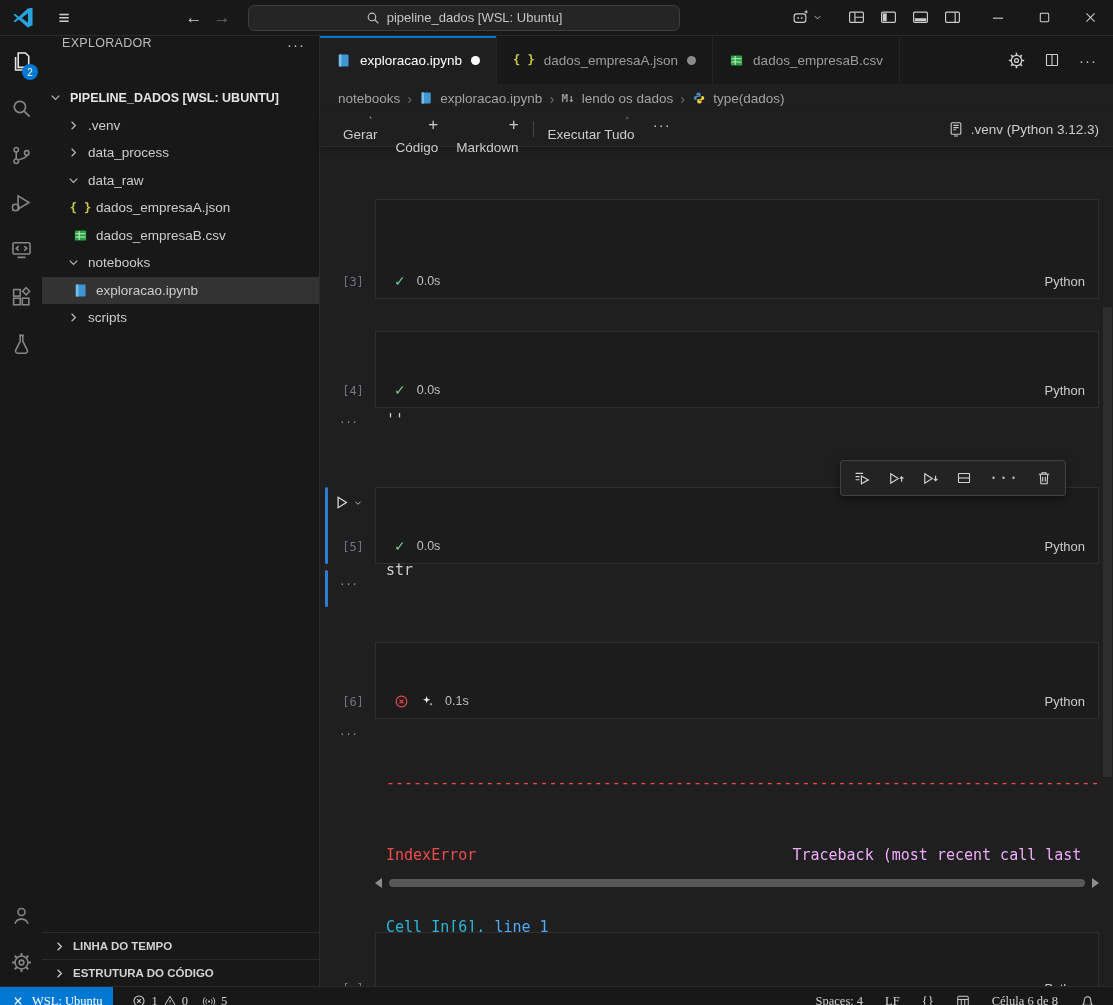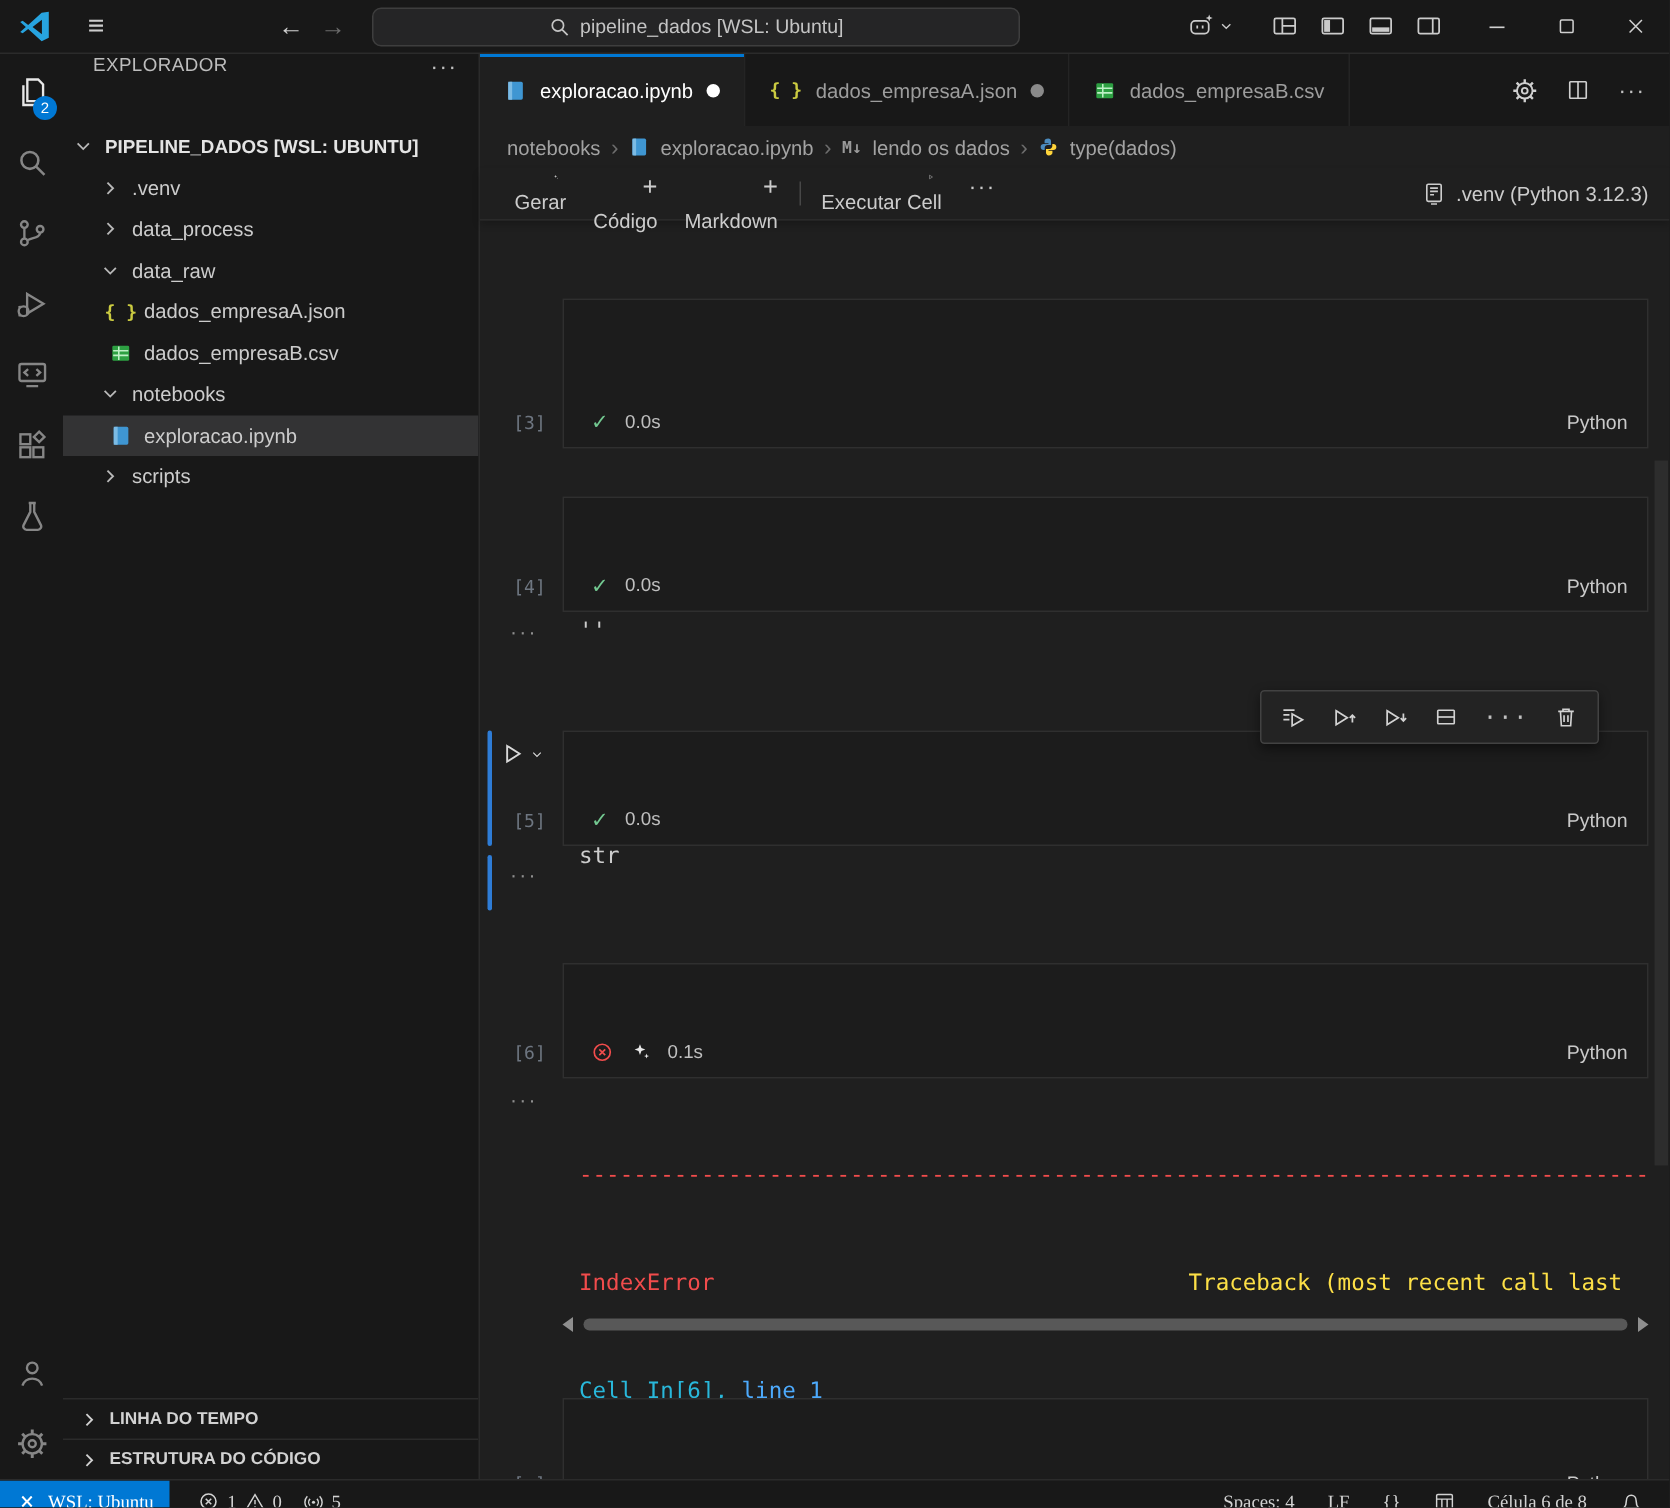--- a/index.html
+++ b/index.html
@@ -96,21 +96,21 @@
   .vthumb { position:absolute; right:1px; top:160px; width:9px; height:470px; background:rgba(121,121,121,.16); }
 
   
   .statusbar { height:19px; flex:none; background:#181818; border-top:1px solid #2b2b2b; overflow:hidden; z-index:5;font-family:Liberation Serif, serif; }
   .sbrow { height:28px; display:flex; align-items:center; font-size:12.5px; color:#d2d2d2; }
   .sb-remote { height:100%; background:#0078d4; color:#ffffff; display:flex; align-items:center; gap:7px; padding:0 11px; margin-right:12px; }
   .sb-item { display:flex; align-items:center; gap:5px; padding:0 7px; }
   .sb-right { margin-left:auto; display:flex; align-items:center; gap:6px; padding-right:10px; }
   .sb-right .sb-item { padding:0 8px; }
   .tk-err{color:#f14c4c}.tk-cyan{color:#29b8db}
-  .tk-link{color:#4daafc;text-decoration:underline}.tk-fg{color:#fde047}
+  .tk-link{color:#4daafc;text-decoration:underline}.tk-fg{color:#f0abfc}
 </style>
 </head>
 <body>
 
 <svg width="0" height="0" style="position:absolute">
 <defs>
   <symbol id="s-chevR" viewBox="0 0 16 16">
         <path d="M6 4l4 4-4 4" fill="none" stroke="currentColor" stroke-width="1.3"></path>
       </symbol>
   <symbol id="s-chevD" viewBox="0 0 16 16">
@@ -523,21 +523,21 @@
         </button>
         <button class="ntb">
           <span class="plus">+</span>
           <span>Markdown</span>
         </button>
         <span class="ntb-div"></span>
         <button class="ntb">
           <svg width="15" height="15">
               <use href="#s-play"></use>
             </svg>
-          <span>Executar Cell</span>
+          <span>Executar Tudo</span>
         </button>
         <button class="ntb dots">···</button>
         <button class="kernel">
           <svg width="16" height="16">
               <use href="#s-kernel"></use>
             </svg>
           <span>.venv (Python 3.12.3)</span>
         </button>
       </div>
 

